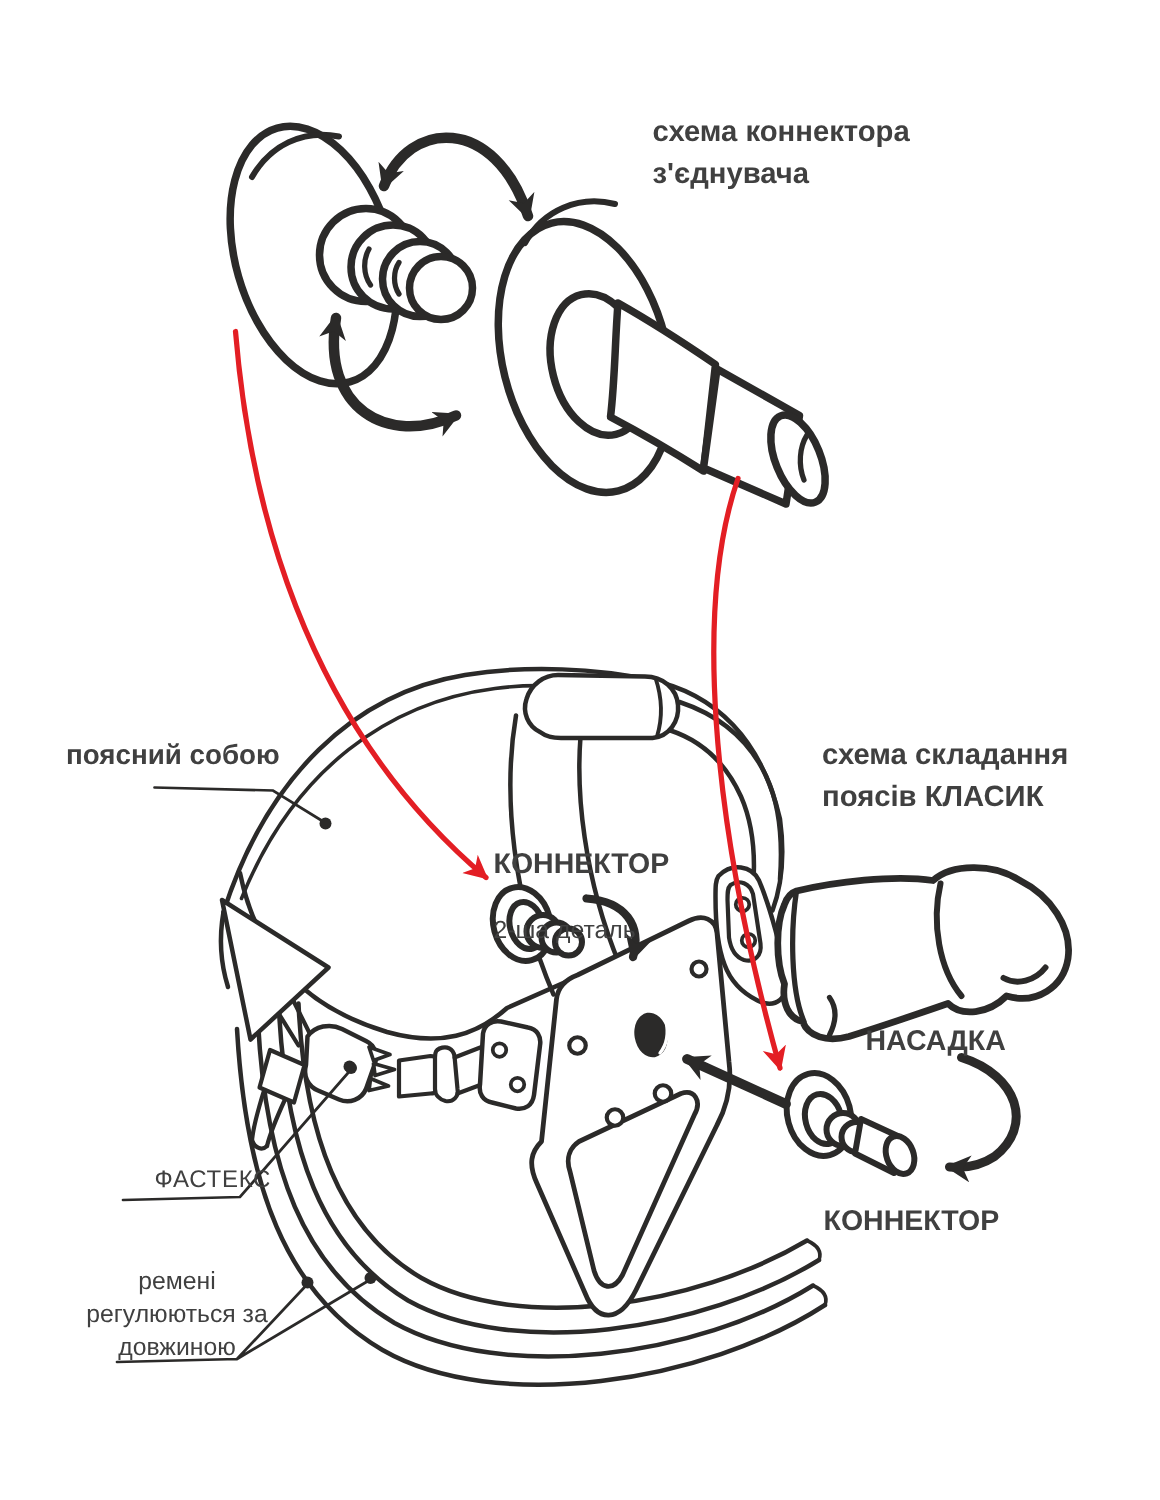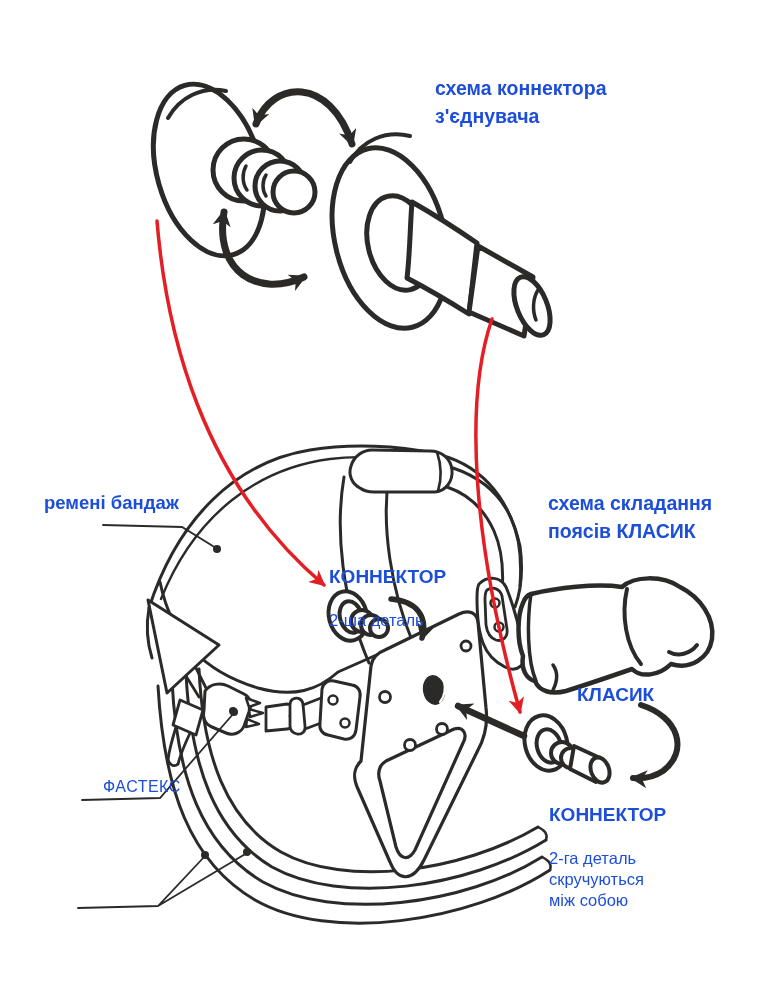--- a/index.html
+++ b/index.html
@@ -1,19 +1,19 @@
 <!DOCTYPE html>
 <html><head>
 <meta charset="utf-8">
 <style>
   html,body{margin:0;padding:0;background:#fff;}
   .canvas{position:relative;width:773px;height:1000px;background:#fff;overflow:hidden;
           font-family:"Liberation Sans", sans-serif;}
   .canvas svg{position:absolute;left:0;top:0;}
-  .lbl{position:absolute;color:#1d4ed8;white-space:pre-line;}
+  .lbl{position:absolute;color:#404040;white-space:pre-line;}
   .heading{font-size:19.5px;font-weight:700;line-height:28px;}
   .boldlbl{font-size:18.5px;font-weight:700;}
   .partlbl{text-align:left;}
   .partlbl .t{display:block;font-size:19px;font-weight:700;line-height:22px;}
   .partlbl .s{display:block;font-size:16.5px;font-weight:400;line-height:21px;margin-top:4px;}
   .smalllbl{font-size:16px;font-weight:400;letter-spacing:0.5px;margin-left:18px;}
   .notelbl{font-size:16.5px;font-weight:400;line-height:22px;text-align:center;}
 </style>
 </head>
 <body>
@@ -160,32 +160,32 @@
     <circle cx="247" cy="852" r="4" fill="#2b2a29" stroke="none"></circle>
   </g>
 </svg>
 
 <div class="lbl heading" style="left:435px;top:74px;width:230px;">схема коннектора
 з'єднувача</div>
 
 <div class="lbl heading" style="left:548px;top:489px;width:190px;">схема складання
 поясів КЛАСИК</div>
 
-<div class="lbl boldlbl" style="left:44px;top:492px;">ремені бандаж</div>
+<div class="lbl boldlbl" style="left:44px;top:492px;">поясний собою</div>
 
 <div class="lbl partlbl" style="left:329px;top:548px;width:140px;">
   <span class="t">КОННЕКТОР</span>
   <span class="s">2-ша деталь</span>
 </div>
 
-<div class="lbl boldlbl" style="left:577px;top:684px;font-size:19px;">КЛАСИК</div>
+<div class="lbl boldlbl" style="left:577px;top:684px;font-size:19px;">НАСАДКА</div>
 
 <div class="lbl partlbl" style="left:549px;top:786px;width:150px;">
   <span class="t">КОННЕКТОР</span>
-  <span class="s">2-га деталь
-скручуються
-між собою</span>
 </div>
 
 <div class="lbl smalllbl" style="left:85px;top:778px;">ФАСТЕКС</div>
 
+<div class="lbl notelbl" style="left:38px;top:843px;width:160px;">ремені
+регулюються за
+довжиною</div>
 
 </div>
 
 </body></html>

